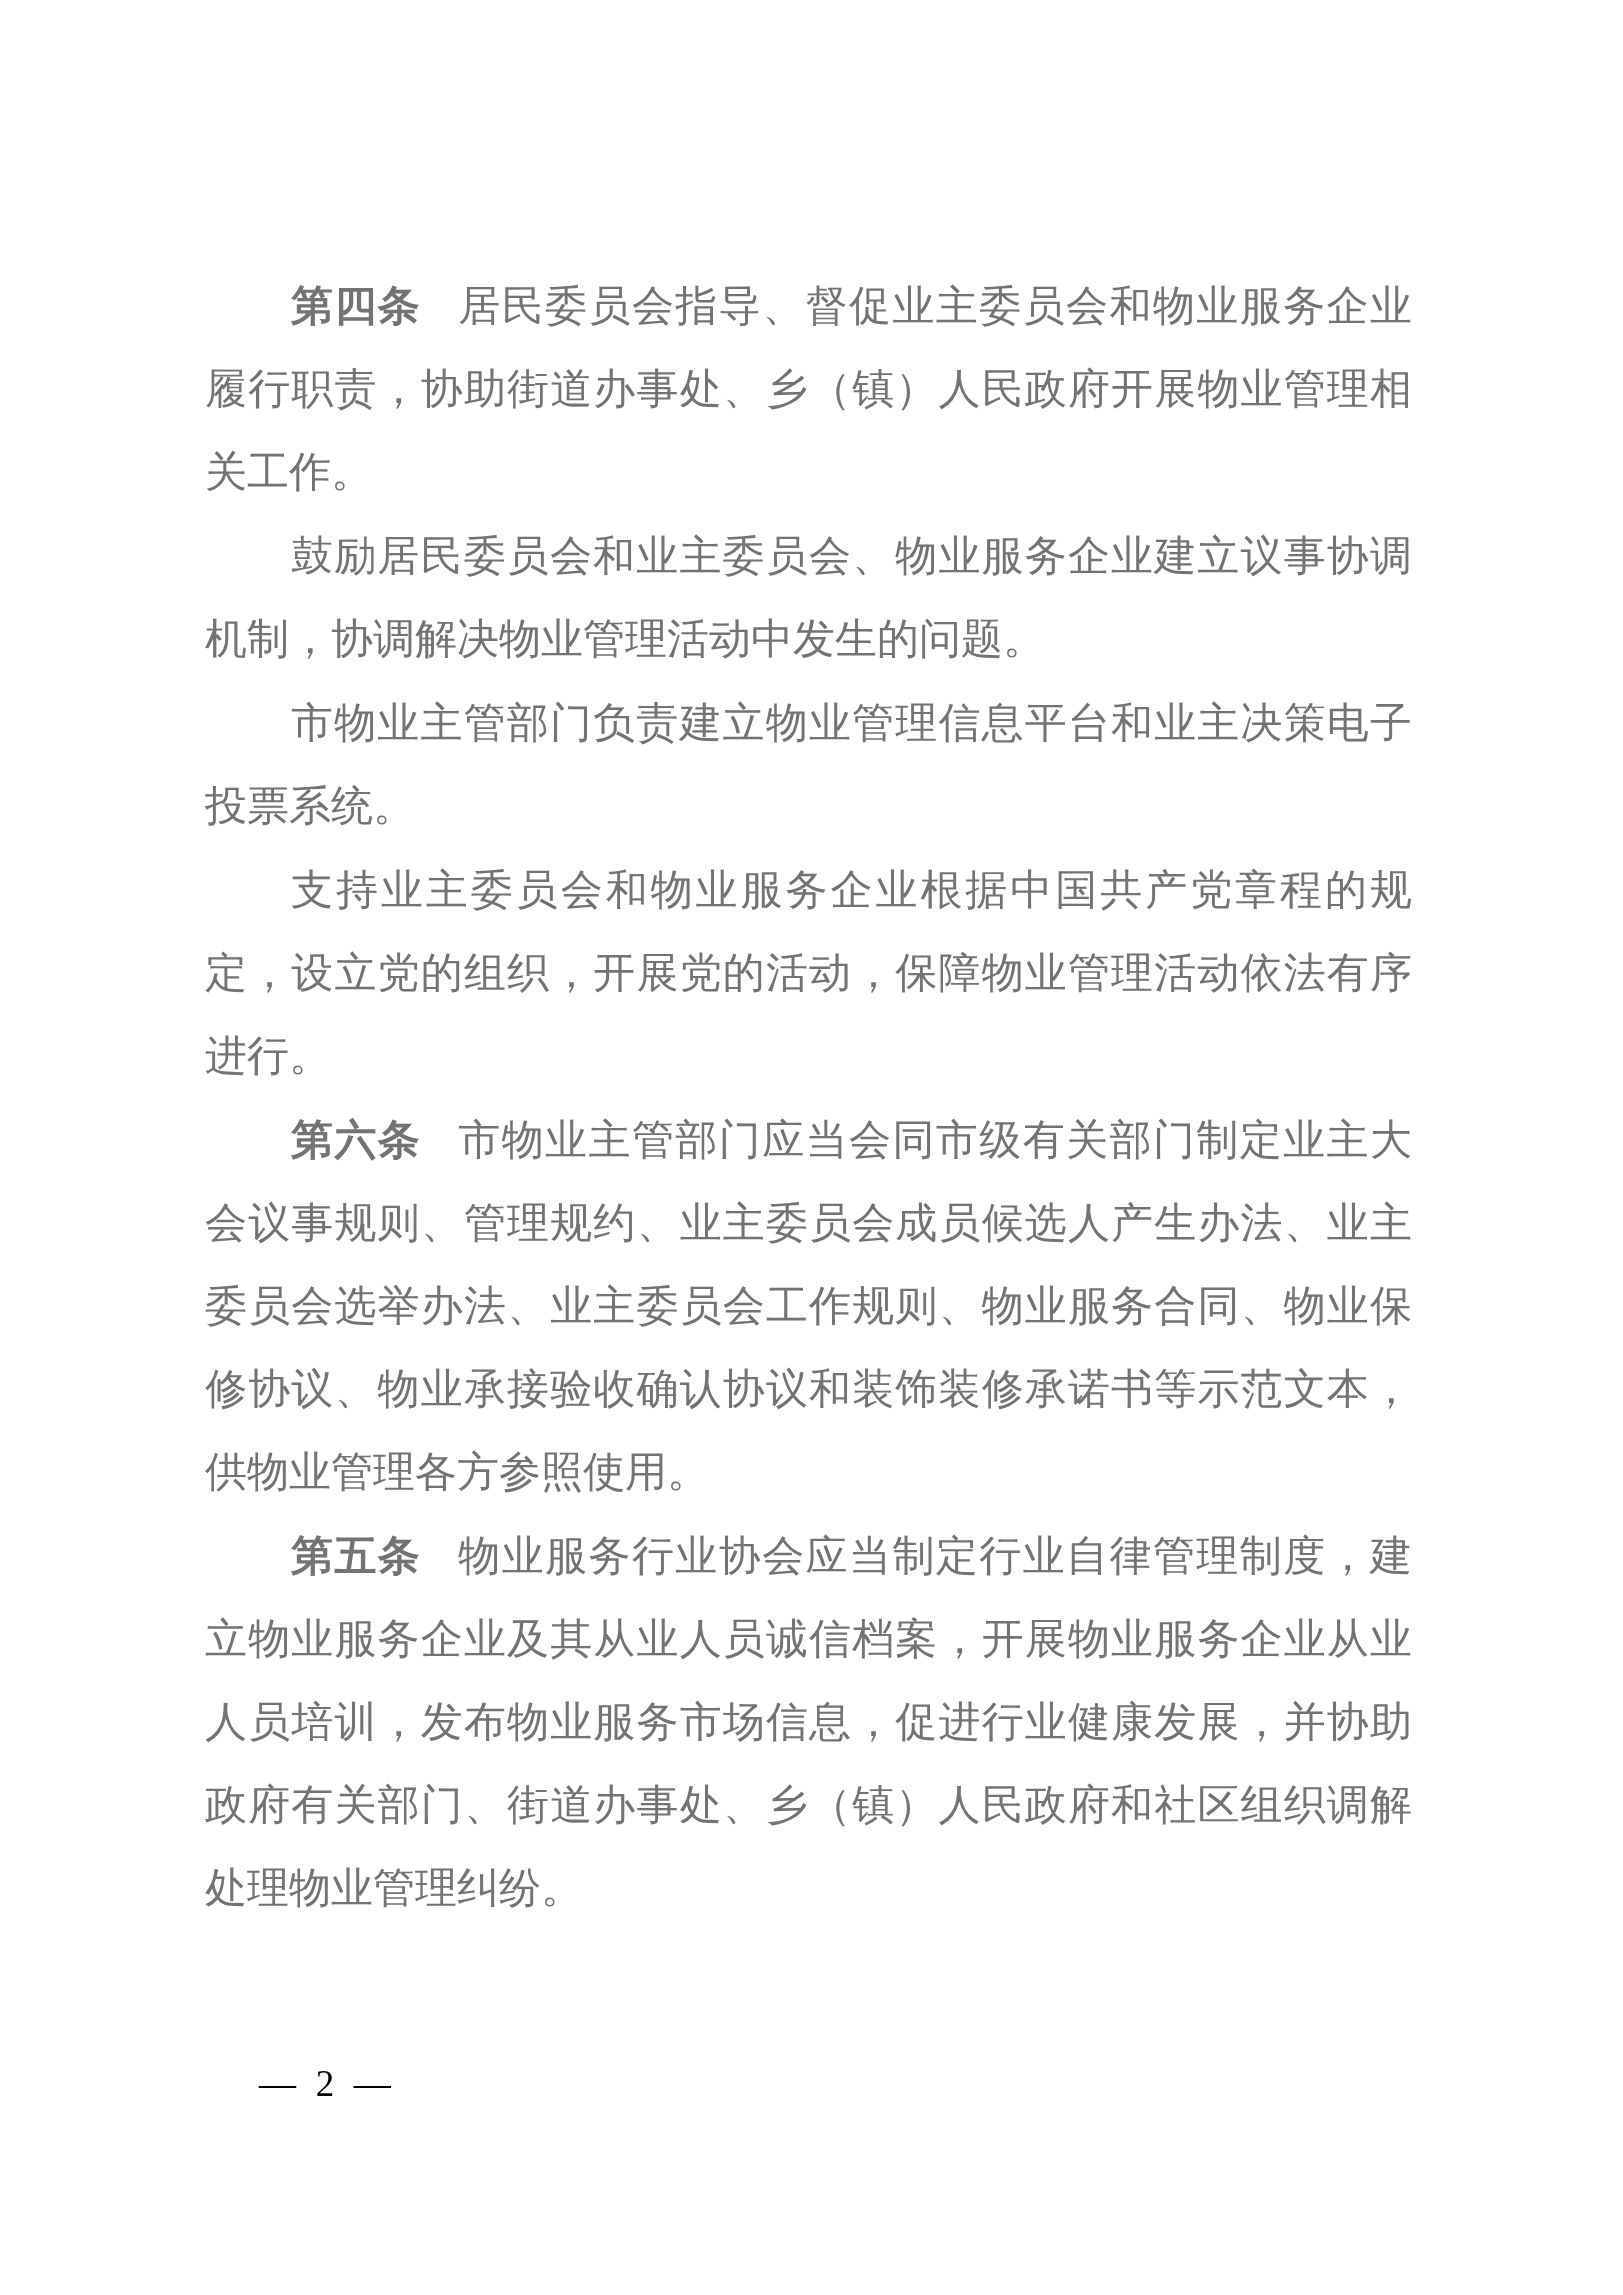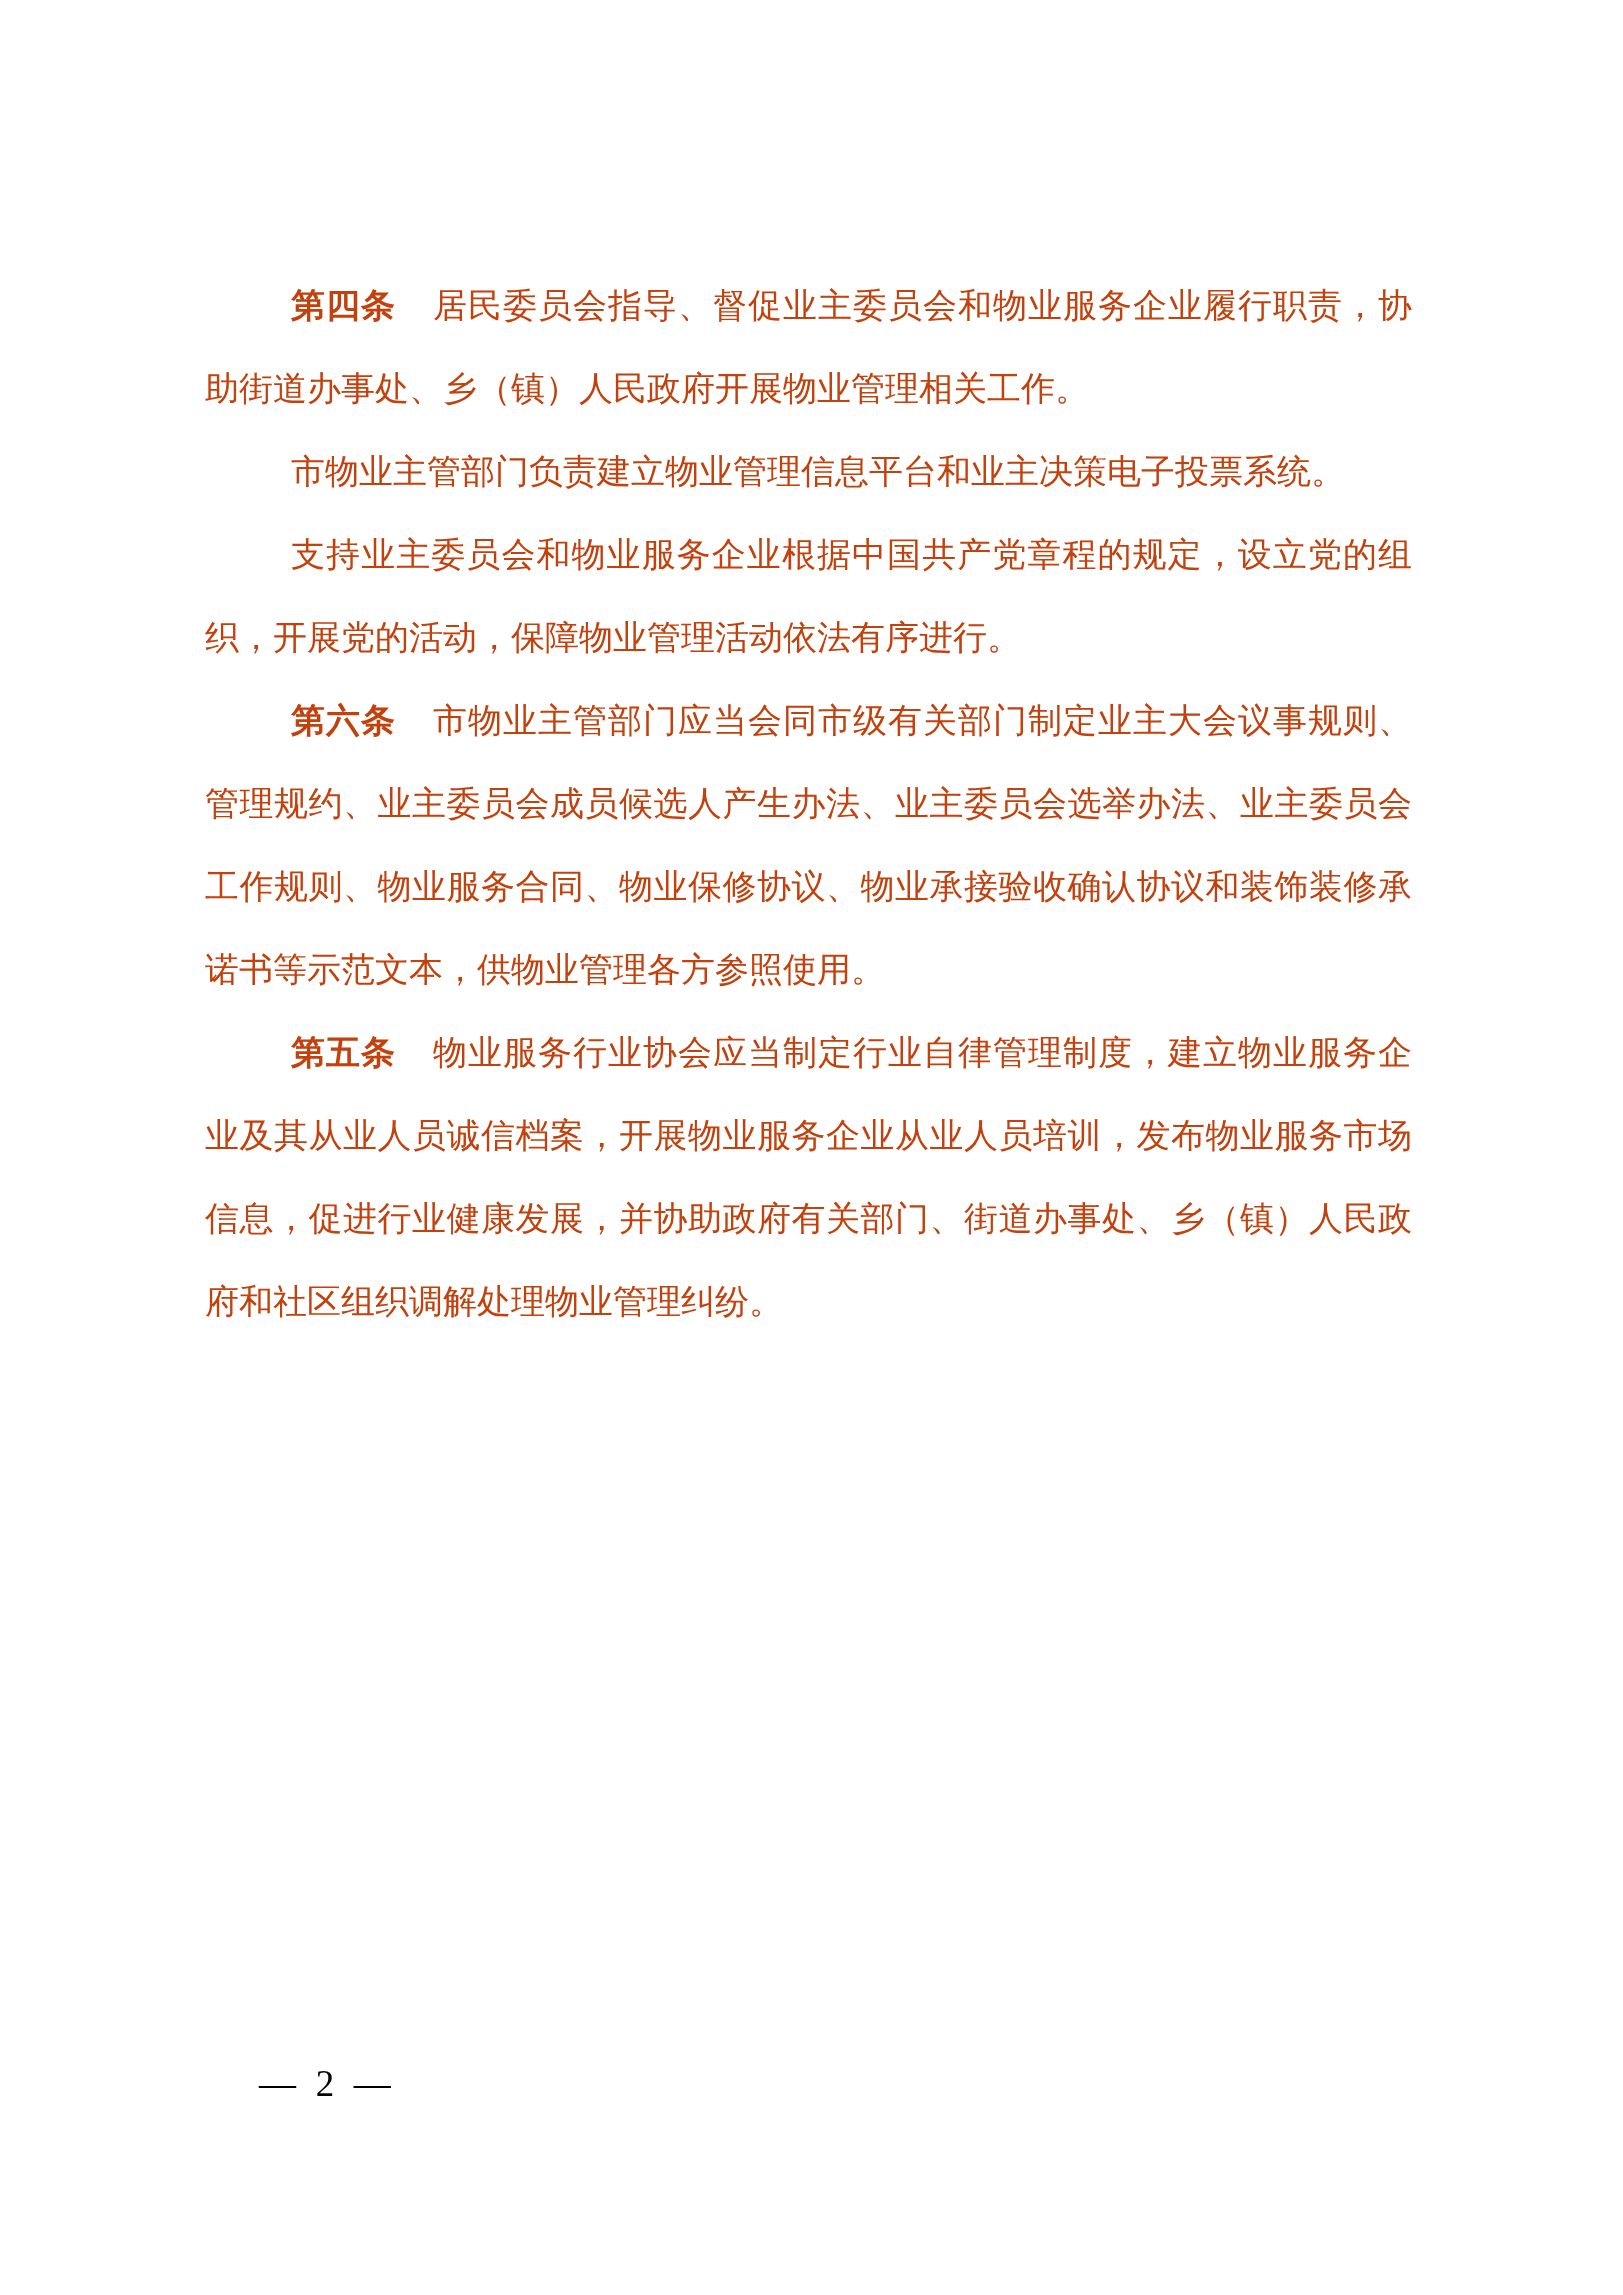--- a/index.html
+++ b/index.html
@@ -16,25 +16,25 @@
   }
 
   .body-text {
     position: absolute;
     left: 205px;
     top: 264px;
     width: 1207px;
   }
 
   .para {
-    font-size: 34px;
+    font-size: 42px;
     line-height: 83px;
     text-align: justify;
     text-indent: 86px; 
-    color: #c2410c;
+    color: #737373;
   }
 
   .article-label {
     font-family: "Liberation Sans", "DejaVu Sans", sans-serif;
     font-weight: 700;
   }
   
   .article-label:not(:empty) { margin-right: 37px; }
 
   .article-text { font-weight: 400; }
@@ -53,20 +53,23 @@
 <body>
 
 <div class="page">
 
   <div class="body-text">
 
     <p class="para">
       <span class="article-label">第四条</span><span class="article-text">居民委员会指导、督促业主委员会和物业服务企业履行职责，协助街道办事处、乡（镇）人民政府开展物业管理相关工作。</span>
     </p>
 
+    <p class="para">
+      <span class="article-label"></span><span class="article-text">鼓励居民委员会和业主委员会、物业服务企业建立议事协调机制，协调解决物业管理活动中发生的问题。</span>
+    </p>
 
     <p class="para">
       <span class="article-label"></span><span class="article-text">市物业主管部门负责建立物业管理信息平台和业主决策电子投票系统。</span>
     </p>
 
     <p class="para">
       <span class="article-label"></span><span class="article-text">支持业主委员会和物业服务企业根据中国共产党章程的规定，设立党的组织，开展党的活动，保障物业管理活动依法有序进行。</span>
     </p>
 
     <p class="para">

